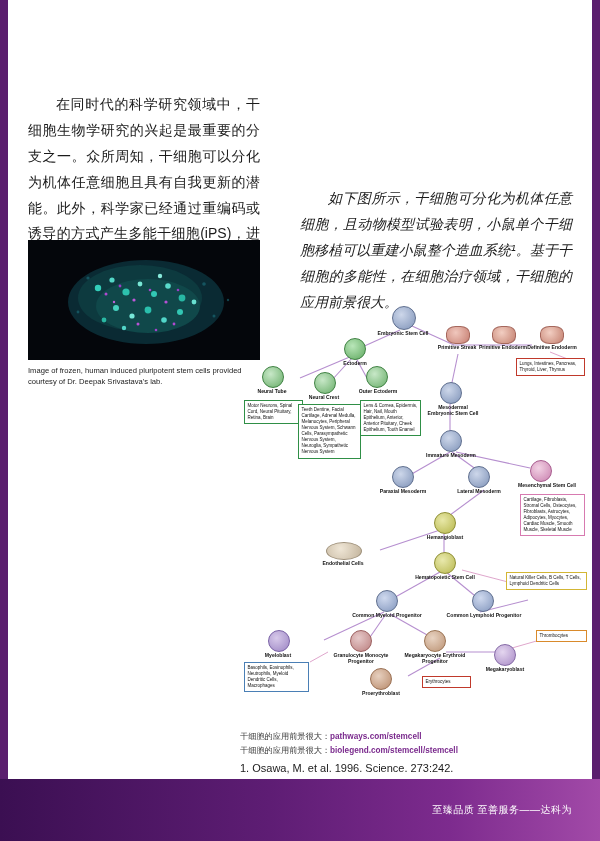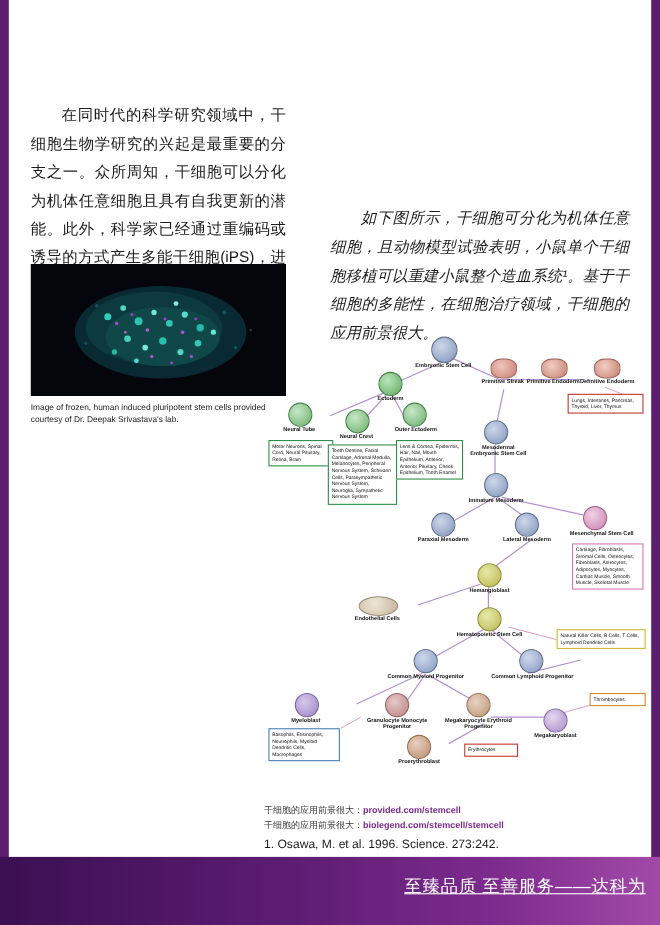--- a/index.html
+++ b/index.html
@@ -12,22 +12,22 @@
   }
   .page{position:absolute;inset:0;background:#fff;}
   
   .edge-left{position:absolute;left:0;top:0;width:8px;height:841px;background:#5b1e6e;}
   .edge-right{position:absolute;right:0;top:0;width:8px;height:841px;background:#5b1e6e;}
   .footer-bar{
     position:absolute;left:0;right:0;bottom:0;height:62px;
     background:linear-gradient(90deg,#3b0f52 0%,#5e1d74 45%,#7d2b8e 75%,#a24aa8 100%);
   }
   .footer-text{
-    position:absolute;right:13px;bottom:24px;
-    color:#fff;font-size:16px;letter-spacing:.5px;text-decoration:underline;
+    position:absolute;right:28px;bottom:24px;
+    color:#fff;font-size:10px;letter-spacing:.5px;
   }
 
   .title{
     position:absolute;left:28px;top:42px;
     color:#5b1e6e;font-size:25px;font-weight:bold;letter-spacing:2px;
   }
 
   .para{
     position:absolute;
     font-size:14px;line-height:1.85;color:#1b1b1b;
@@ -260,21 +260,21 @@
 
     <div class="node" style="left:130px;top:368px;width:20px;height:20px;background:radial-gradient(circle at 38% 35%,#e7d0bf,#b88a6b);border:1px solid #9a7053;"></div>
     <div class="lbl" style="left:110px;top:390px;width:62px;">Proerythroblast</div>
 
     <div class="box red" style="left:182px;top:376px;width:42px;">Erythrocytes</div>
 
   </div>
 
   <div class="links">
     <div>
-      <span class="lab">干细胞的应用前景很大：</span><a href="#">provided.com/stemcell</a>
+      <span class="lab">干细胞的应用前景很大：</span><a href="#">pathways.com/stemcell</a>
     </div>
     <div>
       <span class="lab">干细胞的应用前景很大：</span><a href="#">biolegend.com/stemcell/stemcell</a>
     </div>
     <div class="ref">1. Osawa, M. et al. 1996. Science. 273:242.</div>
   </div>
 
   <div class="footer-bar"></div>
   <div class="footer-text">至臻品质  至善服务——达科为</div>
 

